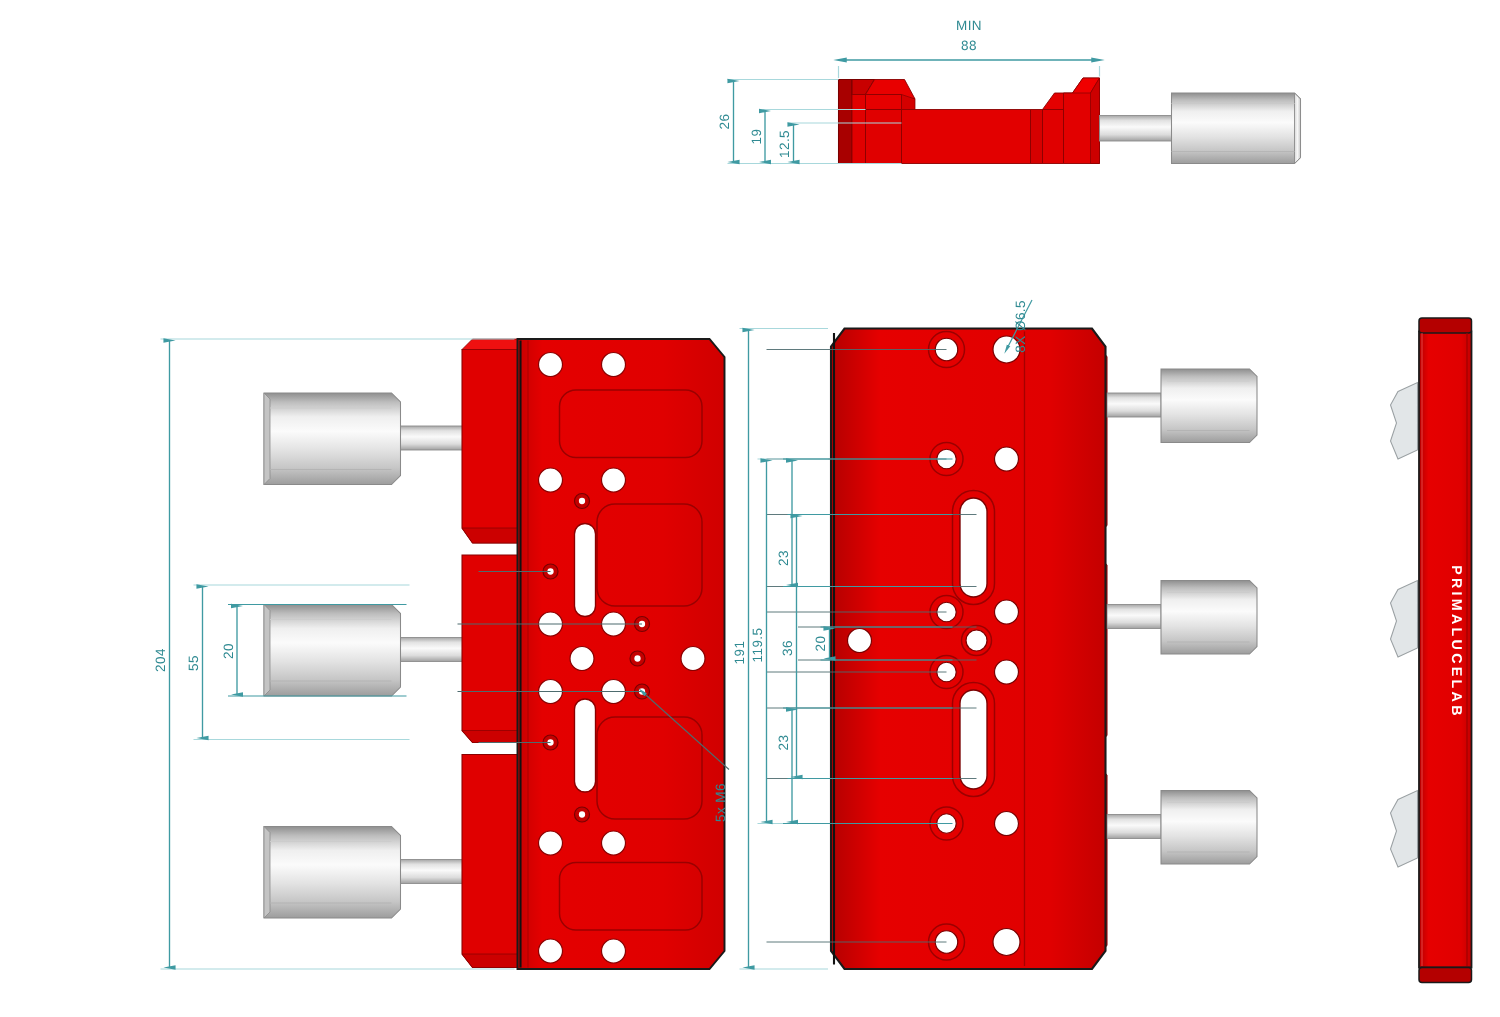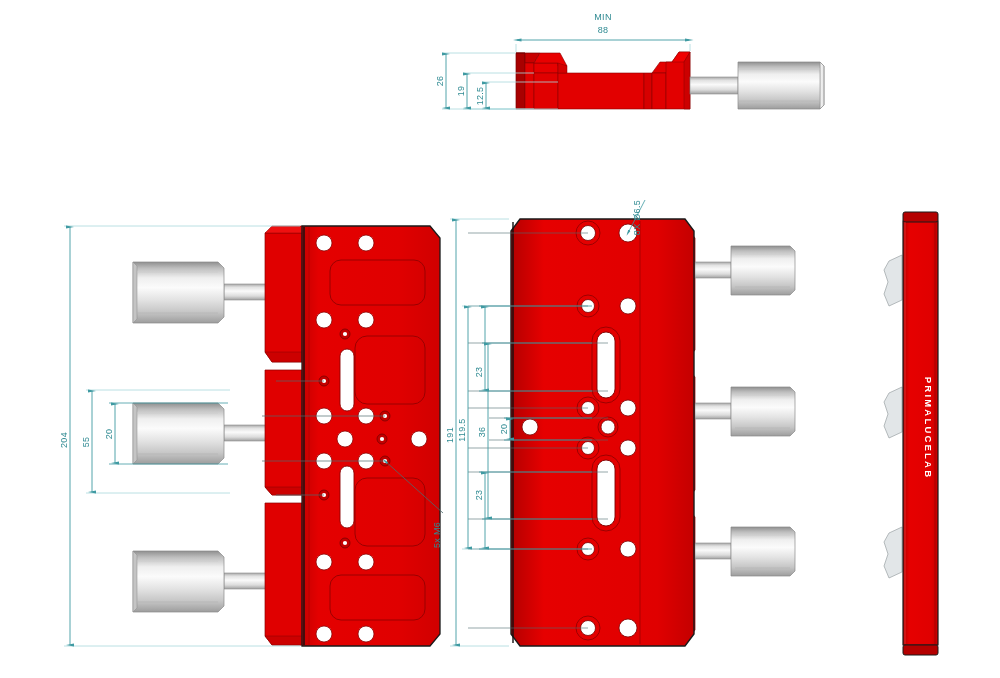--- a/index.html
+++ b/index.html
@@ -1,18 +1,18 @@
 <!DOCTYPE html>
 <html><head>
 <meta charset="utf-8">
 <style>
   html,body{margin:0;padding:0;background:#ffffff;}
   body{width:1000px;height:678px;position:relative;overflow:hidden;
        font-family:"Liberation Sans",sans-serif;}
-  .stage{position:absolute;left:0;top:0;width:956px;height:678px;}
+  .stage{position:absolute;left:0;top:0;width:956px;height:678px;padding-left:43px;}
   svg{display:block;}
   .dimtext{
     font-family:"Liberation Sans",sans-serif;
     font-size:9px;
     fill:#2f8a92;
     letter-spacing:0.3px;
   }
   .brandtext{
     font-family:"Liberation Sans",sans-serif;
     font-size:9.5px;

